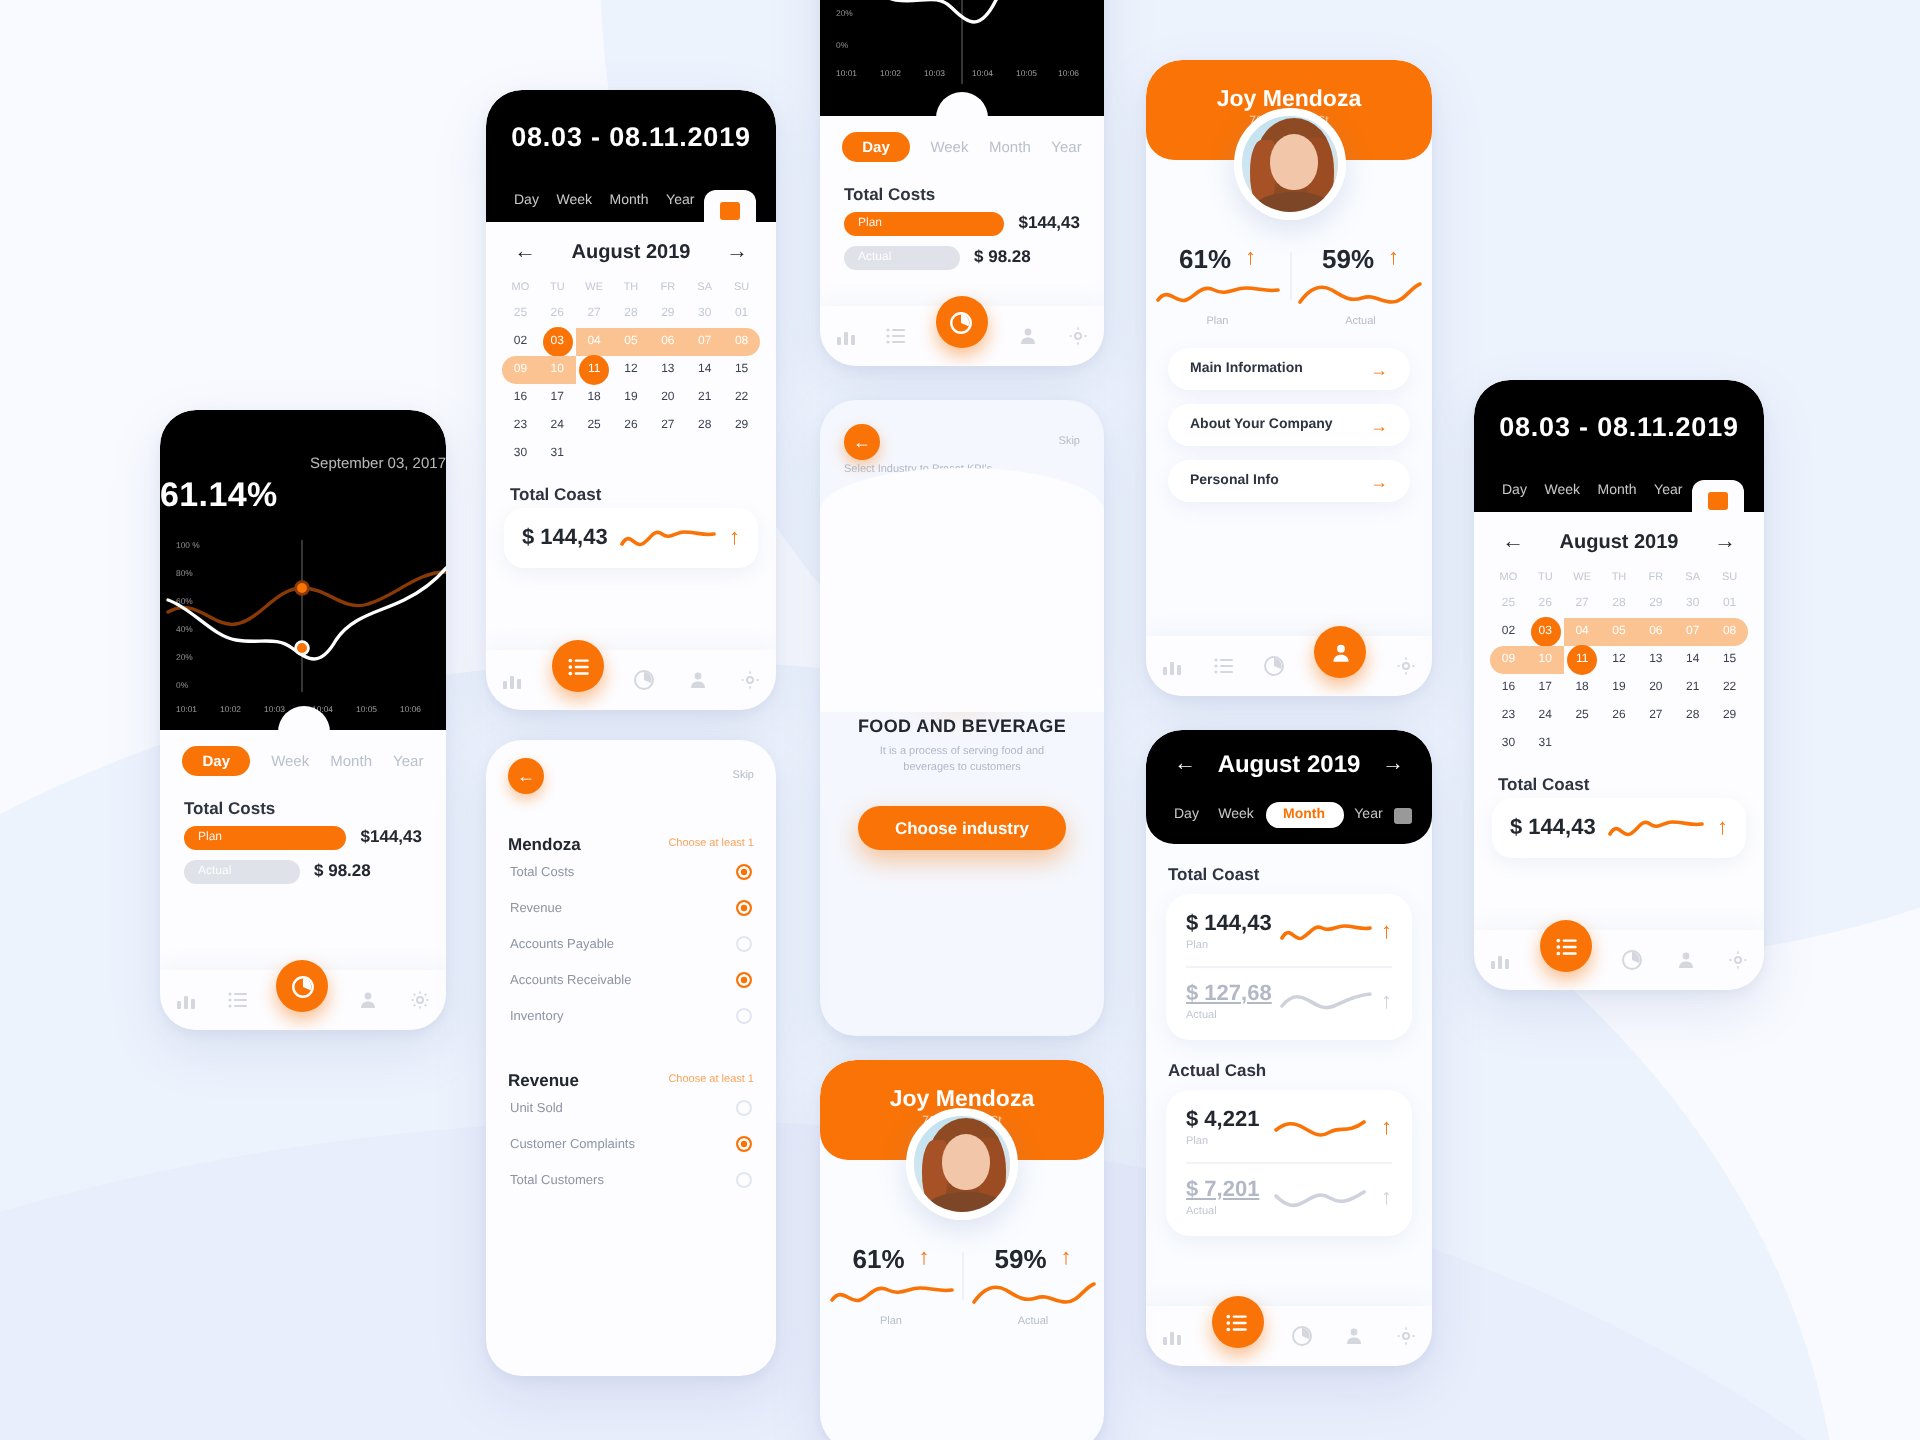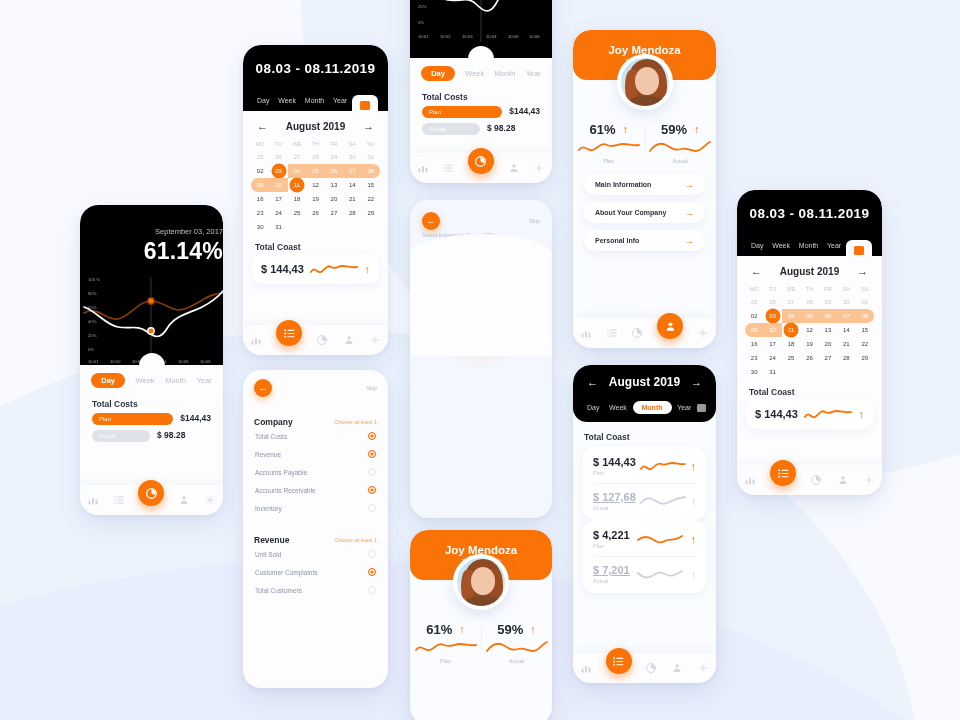--- a/index.html
+++ b/index.html
@@ -68,21 +68,21 @@
     display:flex; align-items:center; justify-content:center;
     box-shadow: 0 4px 9px rgba(249,115,6,.46);
     position: relative; top: -7px;
   }
   .fab svg { display:block; }
 
   
   #p1 { left: 80px; top: 205px; width: 143px; height: 310px; }
   #p1 .head { height: 160px; padding-top: 22px; }
   #p1 .d { text-align:right; font-size: 7.5px; color: rgba(255,255,255,.72); }
-  #p1 .big { text-align:right; font-size: 23px; font-weight: bold; margin-top: 2px; letter-spacing:.2px; }
+  #p1 .big { text-align:left; font-size: 17px; font-weight: bold; margin-top: 2px; letter-spacing:.2px; }
   .notch {
     position:absolute; left:50%; transform:translateX(-50%); bottom:-1px;
     width:26px; height:13px; background:#fdfdff; border-radius: 13px 13px 0 0;
   }
   .tabrow { display:flex; align-items:center; justify-content:space-around; padding: 8px 6px 4px; }
   .tabrow .t { font-size: 7.5px; color:#b9bfcc; }
   .tabrow .t.on { background:#f97306; color:#fff; border-radius:9px; padding:3px 10px; font-weight:bold; }
   .sect-title { font-size: 8.5px; font-weight:bold; color:#2e3440; padding: 7px 12px 4px; }
   .barline { display:flex; align-items:flex-start; padding: 0 12px 5px; gap:7px; }
   .bar { height: 12px; border-radius: 7px; display:flex; align-items:center; padding-left:7px; }
@@ -522,30 +522,35 @@
           <path d="M4 13 L20 13 C20 18 16.5 20.5 12 20.5 C7.5 20.5 4 18 4 13 Z" fill="#f97306"></path>
           <path d="M12 12 C12 8 14 5.5 17.5 4.5 C17 8.5 15 11.5 12 12 Z" fill="#f97306"></path>
           <path d="M11.5 12.2 C10 10 10.5 7.5 11.8 6 C12.6 8 12.6 10.6 11.5 12.2 Z" fill="#f97306"></path>
         </svg>
       </div>
       <svg class="ind-ico r" width="14" height="14" viewBox="0 0 24 24">
           <path d="M3 20 L3 12 L9 15 L9 12 L15 15 L15 9 L21 6 L21 20 Z" fill="#9aa1b0"></path>
         </svg>
       <div class="white-wave"></div>
     </div>
+    <div style="position:relative;padding-top:2px">
+      <div class="ind-name">FOOD AND BEVERAGE</div>
+      <div class="ind-desc">It is a process of serving food and beverages to customers</div>
+      <div class="cta">Choose industry</div>
+    </div>
   </div>
 
   <div class="phone" id="p5">
     <div class="si-top" style="padding:9px 11px 0">
       <div class="backbtn">←</div>
       <div class="skip">Skip</div>
     </div>
     <div style="margin-top:14px">
       <div class="cf-h">
-        <div>Company</div>
+        <div>Mendoza</div>
         <div class="ch">Choose at least 1</div>
       </div>
       <div id="cf-list-0">
           <div class="cf-item">
             <div class="lb">Total Costs</div>
             <div class="radio on"></div>
           </div>
           <div class="cf-item">
             <div class="lb">Revenue</div>
             <div class="radio on"></div>
@@ -697,20 +702,21 @@
             <div class="v m">$ 127,68</div>
             <div class="sl">Actual</div>
           </div>
         <svg width="46" height="15" viewBox="0 0 46 15">
             <path d="M1,9 C5,4 9,3 14,6 C19,9 22,11 27,9 C32,7 36,4 45,3" fill="none" stroke="#cdd2dc" stroke-width="1.8" stroke-linecap="round"></path>
           </svg>
         <div class="upar" style="color:#cdd2dc">↑</div>
       </div>
     </div>
 
+    <div class="totcoast" style="padding:10px 11px 5px">Actual Cash</div>
     <div class="statcard">
       <div class="stat">
         <div>
             <div class="v">$ 4,221</div>
             <div class="sl">Plan</div>
           </div>
         <svg width="46" height="15" viewBox="0 0 46 15">
             <path d="M1,8 C6,4 10,4 15,7 C20,10 23,12 28,9 C33,6 37,10 45,4" fill="none" stroke="#f97306" stroke-width="1.8" stroke-linecap="round"></path>
           </svg>
         <div class="upar">↑</div>

